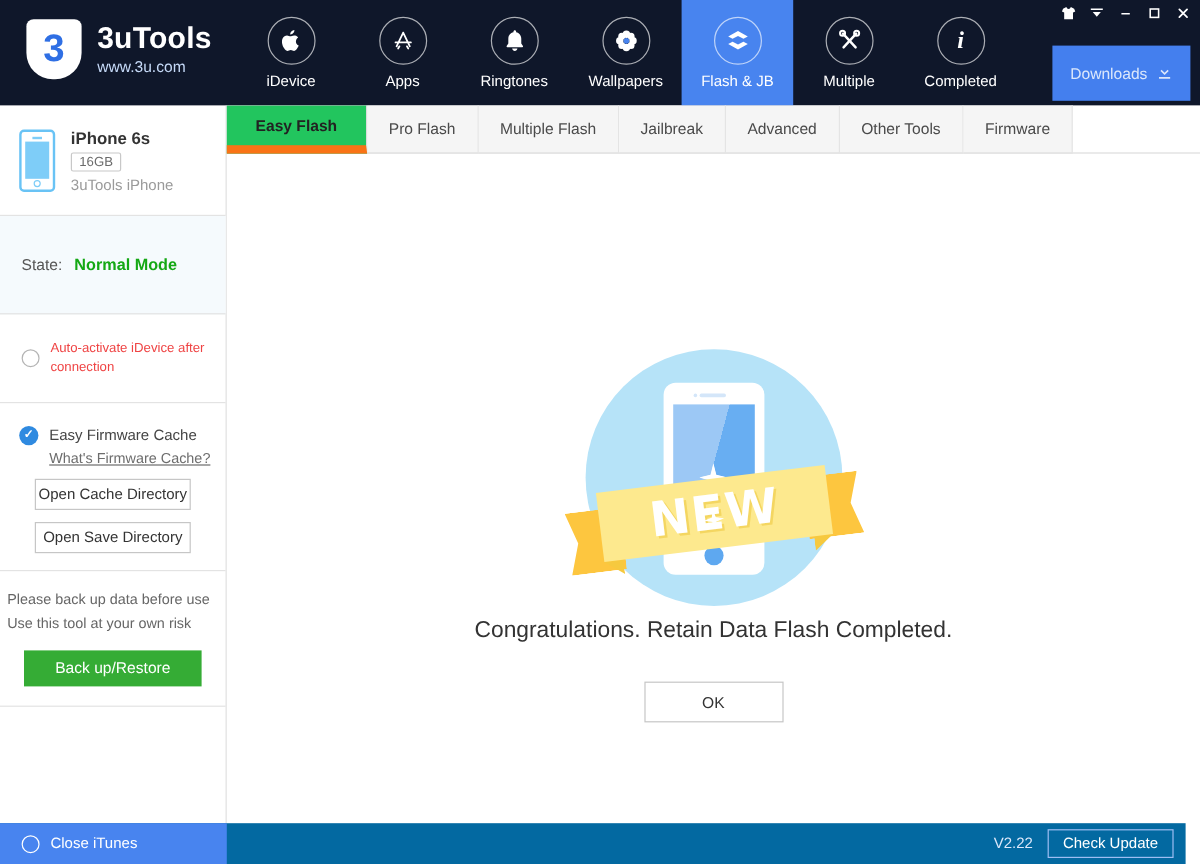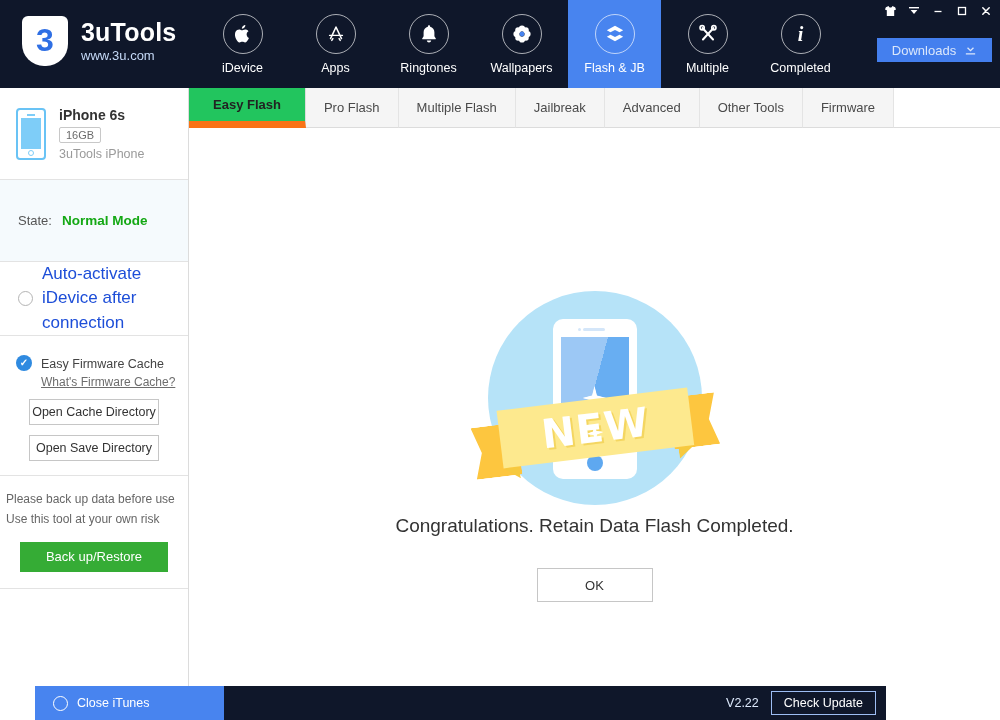--- a/index.html
+++ b/index.html
@@ -44,21 +44,21 @@
   }
   .nav-label { color: #fff; font-size: 12.5px; white-space: nowrap; }
 
   .wincontrols { position: absolute; right: 2px; top: 0; display: flex; height: 22px; }
   .wc {
     width: 24px; height: 22px; display: flex; align-items: center; justify-content: center;
     cursor: pointer;
   }
 
   .downloads-btn {
-    position: absolute; right: 8px; top: 38px; width: 115px; height: 24px;
+    position: absolute; right: 8px; top: 38px; width: 115px; height: 46px;
     background: #447fee; color: #dbe7fb; font-size: 13px;
     display: flex; align-items: center; justify-content: center; gap: 8px;
     cursor: pointer;
   }
 
   
   .sidebar {
     position: absolute; left: 0; top: 88px; width: 189px; height: 612px;
     background: #fff; border-right: 1px solid #dcdcdc;
   }
@@ -78,21 +78,21 @@
     border: 1px solid #c8c8c8; border-radius: 2px; font-size: 11px; color: #6b6b6b;
   }
   .device-alias { font-size: 12.5px; color: #9a9a9a; margin-top: 4px; }
 
   .state { height: 82px; background: #f5fafd; display: flex; align-items: center; padding-left: 18px; }
   .state-label { font-size: 13px; color: #555; }
   .state-value { font-size: 13.5px; font-weight: bold; color: #14a814; margin-left: 10px; }
 
   .opt-auto { height: 74px; display: flex; align-items: center; padding: 0 14px 0 18px; }
   .radio { width: 15px; height: 15px; border: 1.4px solid #b4b4b4; border-radius: 50%; flex: 0 0 auto; }
-  .opt-auto-label { font-size: 17px; color: #1d4ed8; margin-left: 9px; line-height: 1.45; }
+  .opt-auto-label { font-size: 11px; color: #ef4444; margin-left: 9px; line-height: 1.45; }
 
   .cache { padding: 18px 0 14px; }
   .cache-row { display: flex; align-items: flex-start; padding-left: 16px; }
   .chk {
     width: 16px; height: 16px; border-radius: 50%; background: #2f8ae0;
     display: flex; align-items: center; justify-content: center; flex: 0 0 auto; margin-top: 1px;
   }
   .chk::after { content: "✓"; color: #fff; font-size: 10px; font-weight: bold; line-height: 1; }
   .cache-text { margin-left: 9px; }
   .cache-label { font-size: 12.5px; color: #444; }
@@ -182,21 +182,21 @@
     font-size: 19px; color: #333;
   }
   .ok-btn {
     position: absolute; left: 50%; margin-left: -58px; top: 440px;
     width: 116px; height: 34px; background: #fff; border: 1px solid #c6c6c6;
     font-size: 13px; color: #333; font-family: "Liberation Sans", sans-serif; cursor: pointer;
   }
 
   
   .statusbar {
-    position: absolute; left: 0; bottom: 0; width: 851px; height: 34px; background: #0f172a; margin-left: 35px;
+    position: absolute; left: 0; bottom: 0; width: 988px; height: 34px; background: #0369a1;
   }
   .sb-left {
     position: absolute; left: 0; top: 0; width: 189px; height: 34px; background: #4884ef;
     display: flex; align-items: center; padding-left: 18px;
   }
   .sb-radio { width: 15px; height: 15px; border: 1.5px solid #fff; border-radius: 50%; }
   .sb-left-label { color: #fff; font-size: 12.5px; margin-left: 9px; }
   .sb-right { position: absolute; right: 10px; top: 0; height: 34px; display: flex; align-items: center; gap: 12px; }
   .version { color: #dce8fb; font-size: 12.5px; }
   .upd-btn {

